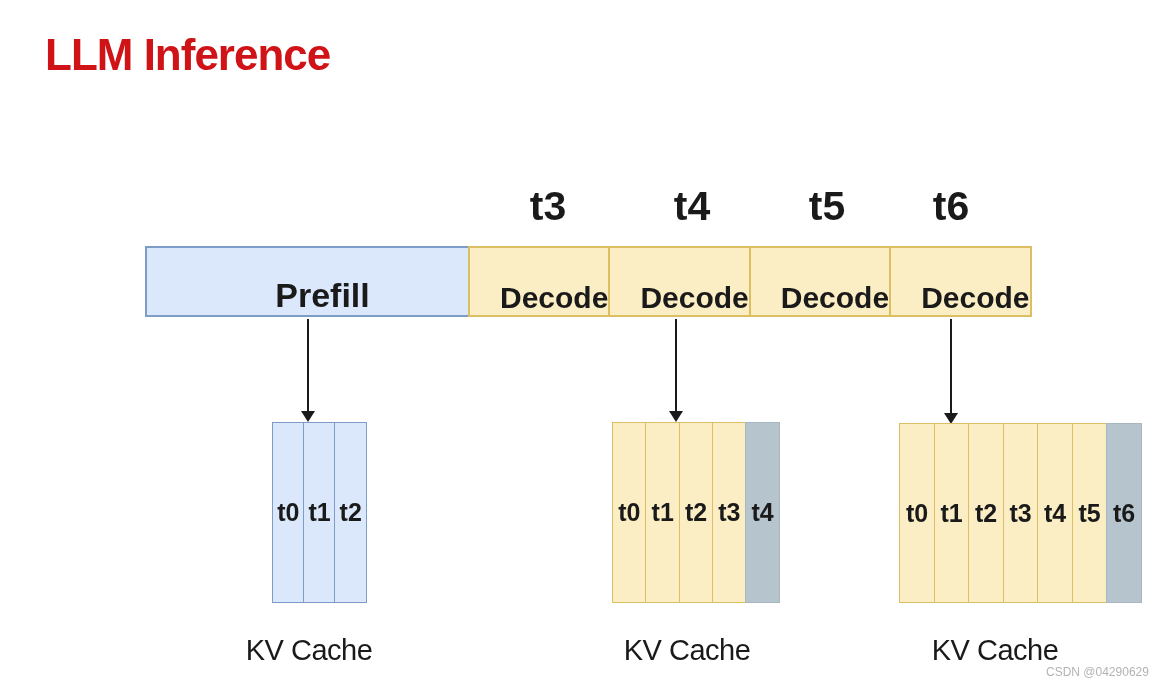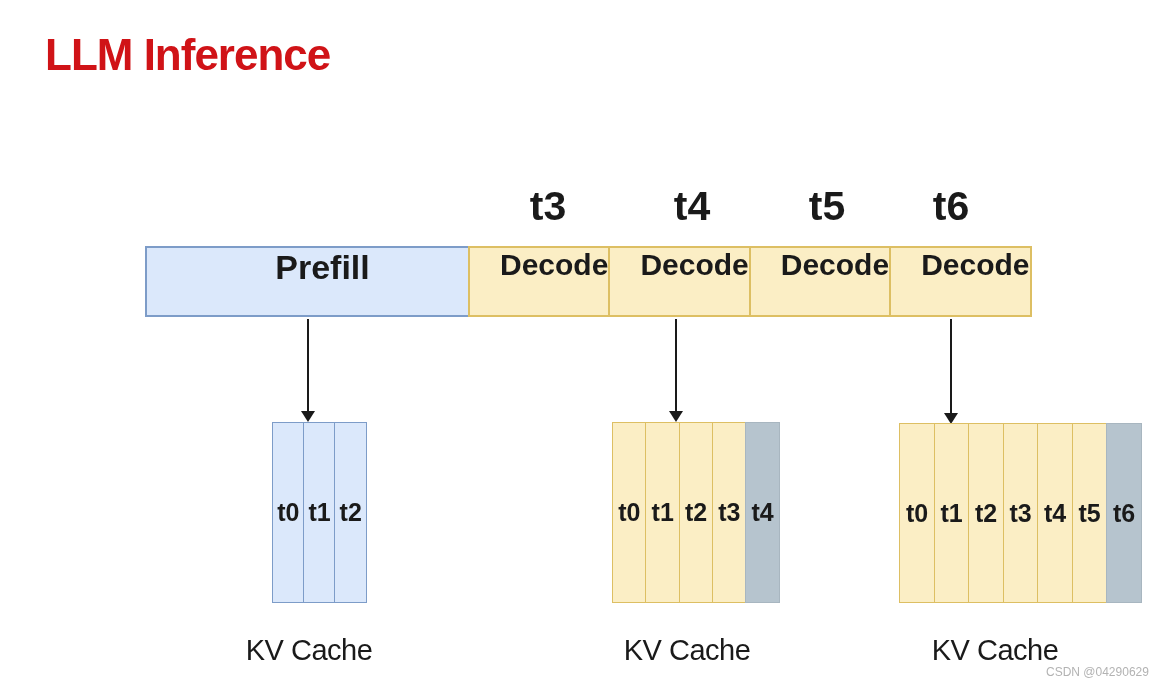--- a/index.html
+++ b/index.html
@@ -17,21 +17,21 @@
     position:absolute;top:183px;height:46px;line-height:46px;
     font-size:41px;font-weight:700;white-space:nowrap;
     transform:translateX(-50%);
   }
   .bar{
     position:absolute;left:145px;top:246px;width:875px;height:71px;
     display:flex;
   }
   .seg{
     box-sizing:border-box;border:2px solid;
-    display:flex;align-items:flex-start;justify-content:center;
+    display:flex;align-items:flex-end;justify-content:center;
     font-weight:700;white-space:nowrap;padding-left:30px;
   }
   .seg.prefill{
     width:325px;flex:0 0 325px;font-size:34px;
     background:var(--prefill-fill,#dbe8fb);border-color:var(--prefill-stroke,#7d9cc8);
   }
   .seg.decode{
     flex:1;margin-left:-2px;font-size:30px;
     background:var(--decode-fill,#fbeec5);border-color:var(--decode-stroke,#ddbf63);
   }

